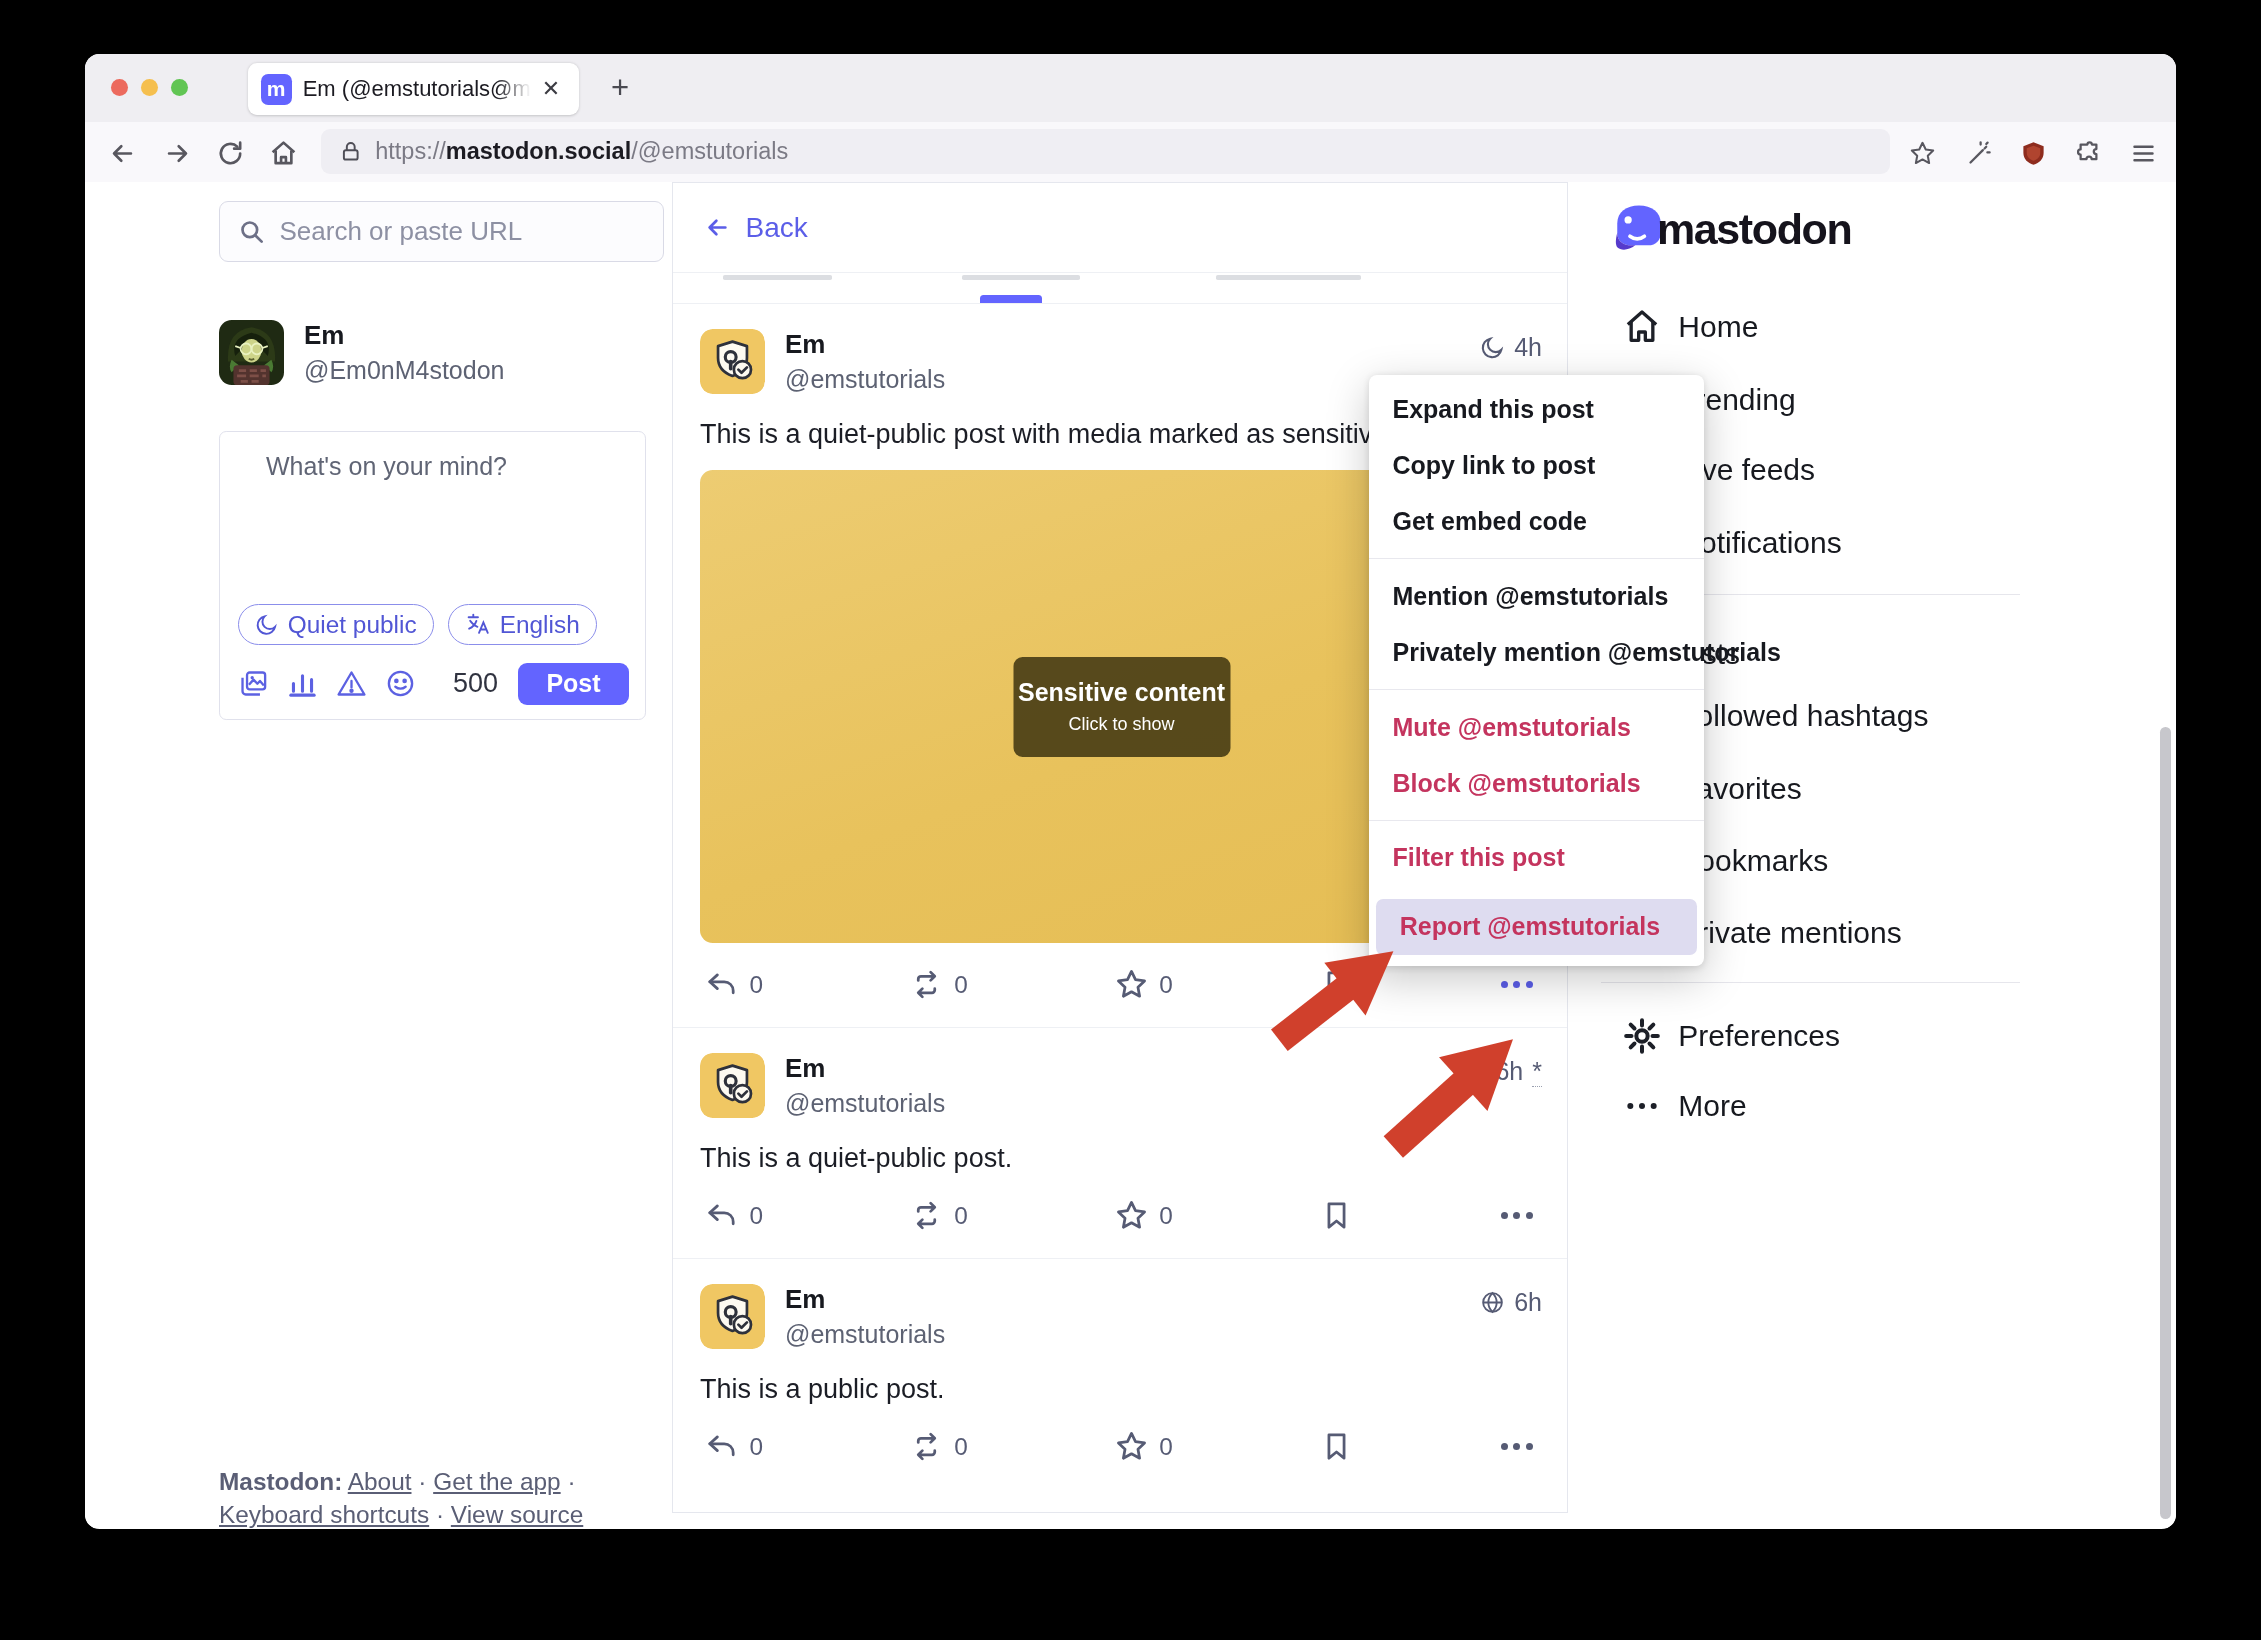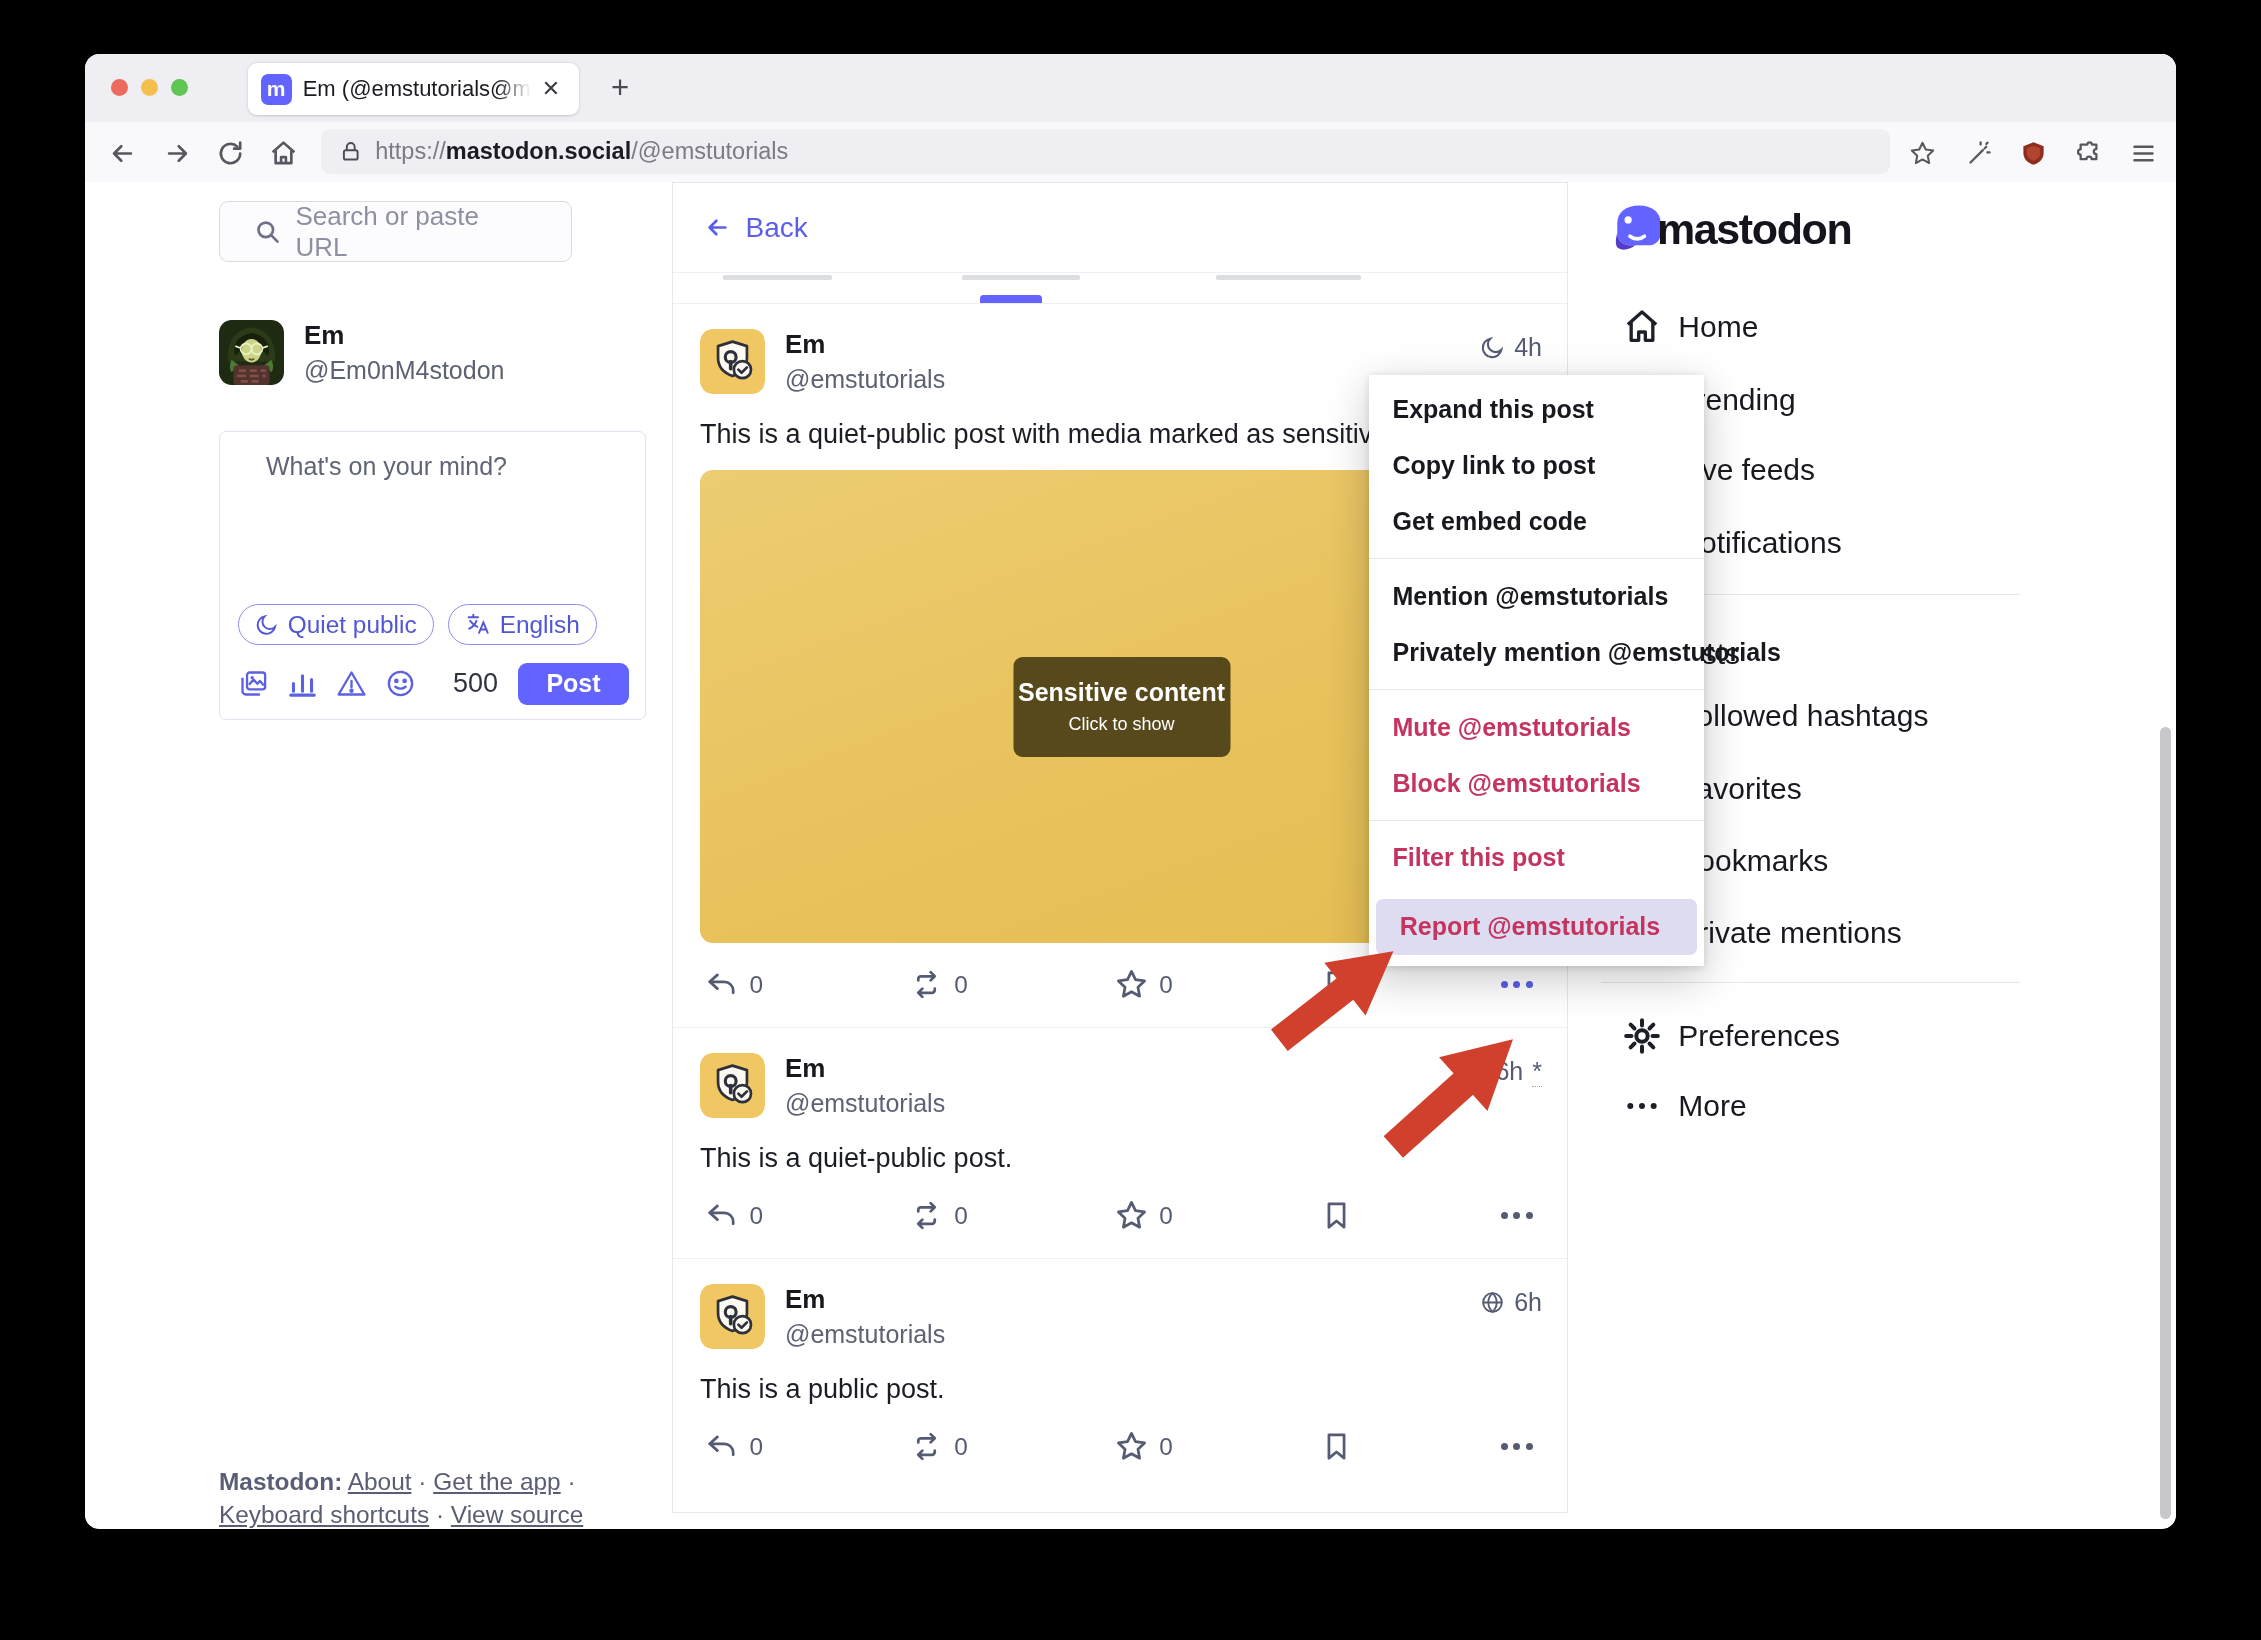--- a/index.html
+++ b/index.html
@@ -30,23 +30,23 @@
           justify-content:center; color:#58575f; border-radius:7.2px; }
   .urlbar { position:absolute; left:236px; top:7.2px; width:1569px; height:45px; background:#efeef3;
             border-radius:9px; display:flex; align-items:center; padding:0 18px; gap:12.7px; }
   .url-text { font-size:23.5px; color:#7b7a85; white-space:nowrap; }
   .url-text b { color:#1c1b22; font-weight:bold; }
 
   
   .content { position:absolute; left:0; top:128px; width:2091px; height:1346px; background:#fff; }
 
   
-  .searchbox { position:absolute; left:134px; top:19px; width:353px; height:61px; background:#fcfcfe;
+  .searchbox { position:absolute; left:134px; top:19px; width:445px; height:61px; background:#fcfcfe;
                border:1.8px solid #d9dae6; border-radius:9px; display:flex; align-items:center;
-               padding:0 34px; gap:14.5px; color:#6d7087; }
+               padding:0 18px; gap:14.5px; color:#6d7087; }
   .search-ph { font-size:26px; color:#8d90a3; }
   .profile { position:absolute; left:134px; top:138px; display:flex; gap:20px; align-items:center;}
   .pname { font-size:26px; font-weight:bold; color:#17191f; }
   .phandle { font-size:25px; color:#5d6273; margin-top:5.4px; }
   .compose { position:absolute; left:134px; top:249px; width:427px; height:289px;
              border:1.8px solid #e0e1ec; border-radius:7.2px; background:#fff;padding-left:28px; }
   .compose-ph { font-size:25px; color:#606575; padding:20px 18px; }
   .pillrow { position:absolute; left:18px; bottom:74px; display:flex; gap:14.5px; }
   .pill { height:41px; border:1.8px solid #8b8eeb; border-radius:22px; color:#5156d5; font-size:24.4px;
           display:flex; align-items:center; gap:9px; padding:0 16.3px; font-weight:500; }
@@ -95,21 +95,21 @@
   
   .brand { position:absolute; left:1525px; top:18px; display:flex; align-items:center; }
   .brand-text { font-size:43px; font-weight:bold; color:#15131c; letter-spacing:-1.4px; margin-left:-11px; }
   .navitem { position:absolute; left:1537px; height:51px; display:flex; align-items:center; gap:16.3px;
              color:#17191f; font-size:30px; }
   .navicon { width:40px; height:40px; color:#1d2028; flex:0 0 auto; }
   .navdiv { position:absolute; left:1516px; width:419px; height:0.9px; background:#e6e6ec; }
 
   
   .menu { position:absolute; left:1284px; top:193px; width:335px; height:591px; background:#fff;
-          border-radius:1px; box-shadow:0 12.7px 43px rgba(0,0,0,.22), 0 1.8px 7.2px rgba(0,0,0,.12);
+          border-radius:8px; box-shadow:0 12.7px 43px rgba(0,0,0,.22), 0 1.8px 7.2px rgba(0,0,0,.12);
           z-index:50; padding-top:6.3px; }
   .mi { height:56px; display:flex; align-items:center; padding:0 23.5px; font-size:25px; font-weight:600;
         color:#17191f; white-space:nowrap; }
   .mi.danger { color:#c4345e; }
   .mi.hl { background:#dedcf0; border-radius:7.2px; margin:12.7px 7.2px 0 7.2px; height:56px; }
   .mdiv { height:0.9px; background:#e8e8ee; margin:9px 0; }
 
   .scrollthumb { position:absolute; left:2075px; top:545px; width:11px; height:792px;
                  background:#c7c7cc; border-radius:5.4px; }
 

